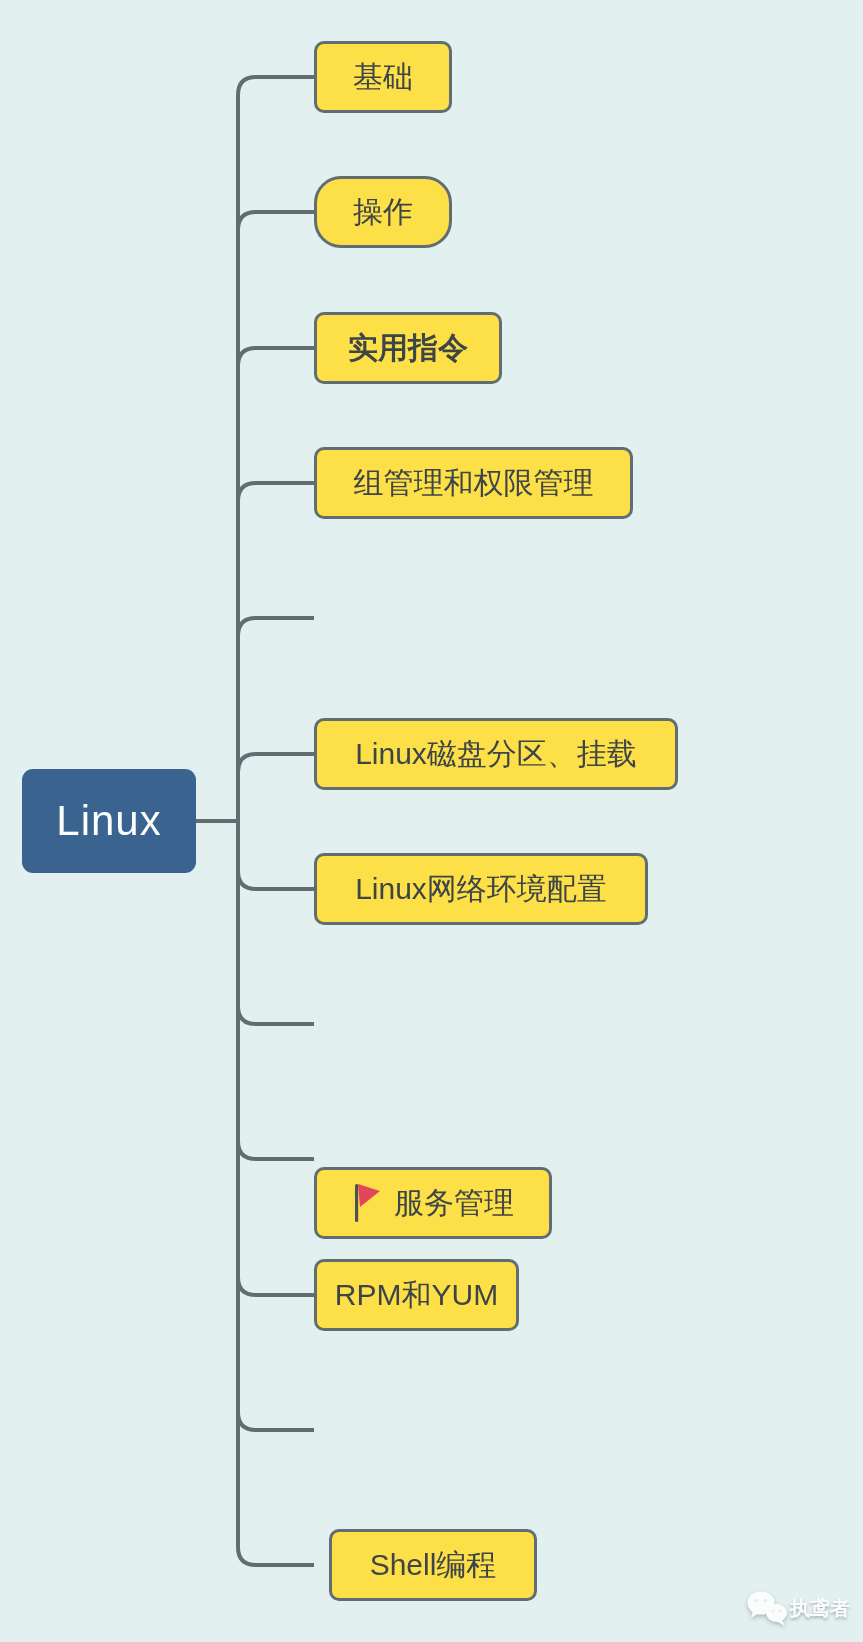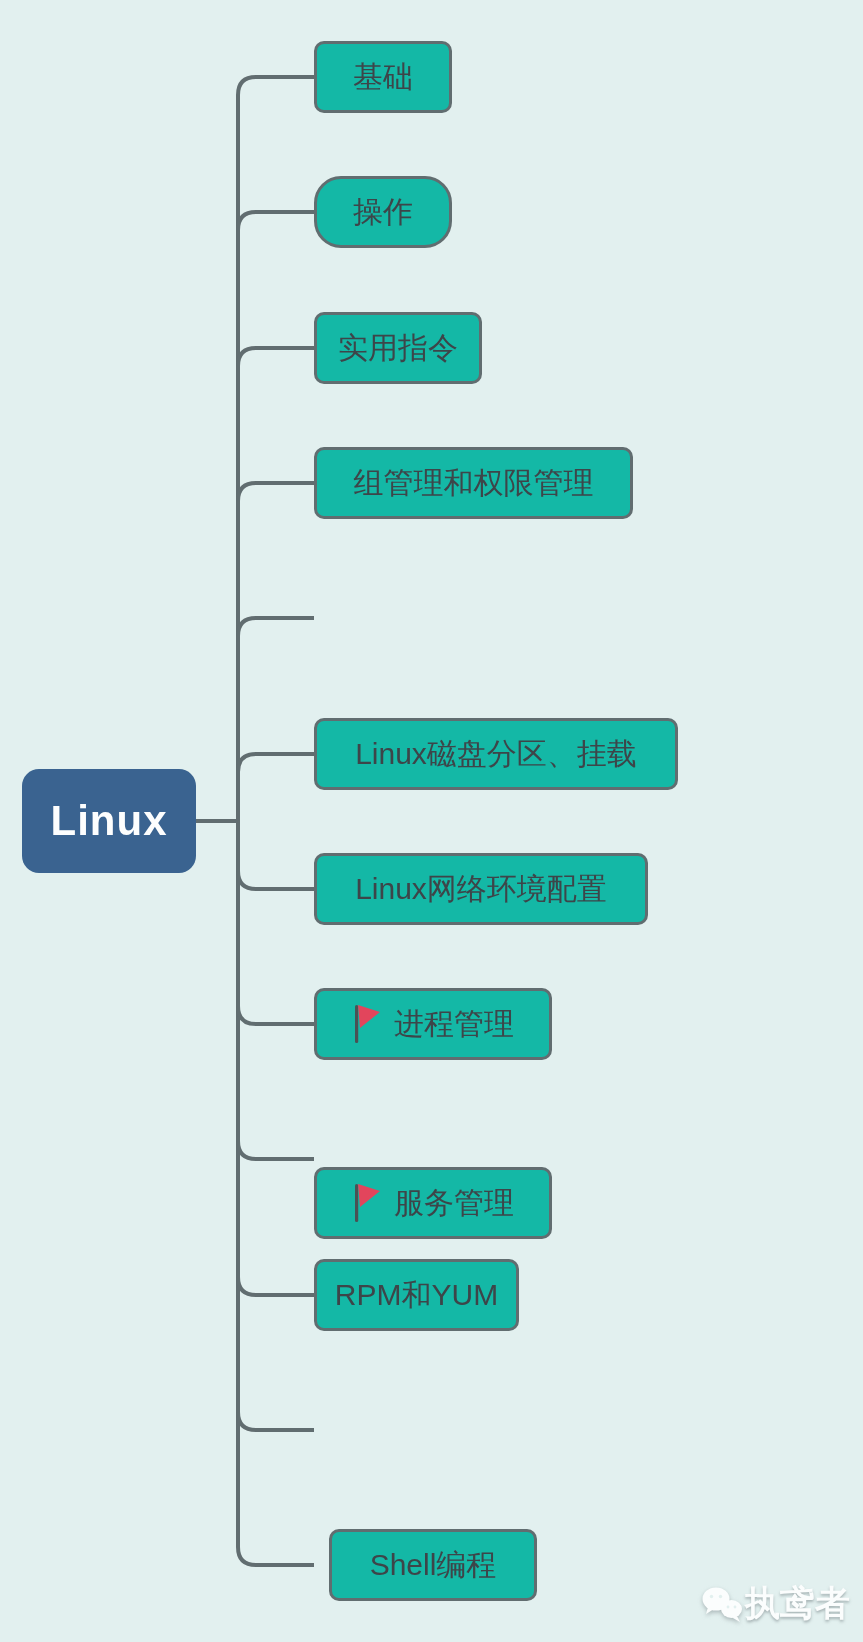--- a/index.html
+++ b/index.html
@@ -6,48 +6,48 @@
   .canvas{
     position:relative;
     width:863px;height:1642px;
     background:#e2f0ef;
     overflow:hidden;
     font-family:"Liberation Sans","DejaVu Sans",sans-serif;
   }
   svg.connectors{position:absolute;left:0;top:0;width:863px;height:1642px;}
   .node{
     position:absolute;left:314px;height:72px;box-sizing:border-box;
-    background:#14b8a6;border:3px solid #616d70;border-radius:10px;
+    background:#fde047;border:3px solid #616d70;border-radius:10px;
     display:flex;align-items:center;justify-content:center;
     font-size:30px;color:#3d4549;white-space:nowrap;
     font-weight:300;
   }
   .n1{top:41px;width:138px;}
   .n2{top:176px;width:138px;border-radius:27px;}
-  .n3{top:312px;width:168px;}
+  .n3{top:312px;width:188px;font-weight:bold;}
   .n4{top:447px;width:319px;}
   .n5{top:582px;width:529px;}
   .n6{top:718px;width:364px;}
   .n7{top:853px;width:334px;}
   .n8{top:988px;width:238px;}
   .n9{top:1123px;width:238px;margin-top:44px;}
   .n10{top:1259px;width:205px;}
   .n11{top:1394px;width:288px;}
   .n12{top:1529px;width:208px;margin-left:15px;}
   .root-node{
     position:absolute;left:22px;top:769px;width:174px;height:104px;box-sizing:border-box;
-    background:#3a6390;border-radius:17px;
+    background:#3a6390;border-radius:11px;
     display:flex;align-items:center;justify-content:center;
-    color:#fdfefe;font-size:42px;font-weight:700;letter-spacing:1px;
+    color:#fdfefe;font-size:42px;font-weight:400;letter-spacing:1px;
   }
   .flag-icon{width:30px;height:42px;margin-right:12px;flex:0 0 auto;}
   .watermark{
     position:absolute;right:13px;bottom:15px;
     display:flex;align-items:center;
-    color:#fbfdfd;font-size:35px;font-weight:bold;
+    color:#fbfdfd;font-size:20px;font-weight:bold;
     text-shadow:0 2px 3px rgba(125,136,140,0.6);
     user-select:none;
   }
   .wechat-icon{filter:drop-shadow(0 2px 2px rgba(125,136,140,0.55));}
 </style>
 </head>
 <body>
 
 <div class="canvas">
 
@@ -92,27 +92,20 @@
 
 
   <div class="node n6">
     <span>Linux磁盘分区、挂载</span>
   </div>
 
   <div class="node n7">
     <span>Linux网络环境配置</span>
   </div>
 
-  <div class="node n8">
-    <svg class="flag-icon" viewBox="0 0 30 42">
-      <rect x="3" y="2" width="3.2" height="38" rx="1.6" fill="#4a5254"></rect>
-      <polygon points="6,2 28,9 8,25" fill="#e2455c"></polygon>
-    </svg>
-    <span>进程管理</span>
-  </div>
 
   <div class="node n9">
     <svg class="flag-icon" viewBox="0 0 30 42">
       <rect x="3" y="2" width="3.2" height="38" rx="1.6" fill="#4a5254"></rect>
       <polygon points="6,2 28,9 8,25" fill="#e2455c"></polygon>
     </svg>
     <span>服务管理</span>
   </div>
 
   <div class="node n10">

